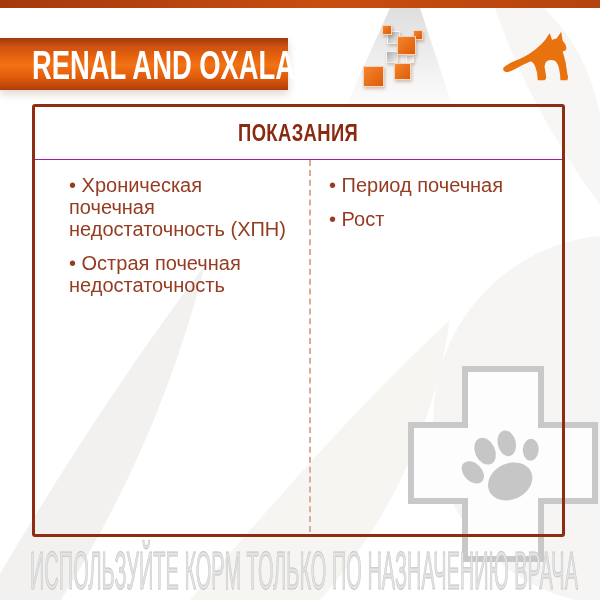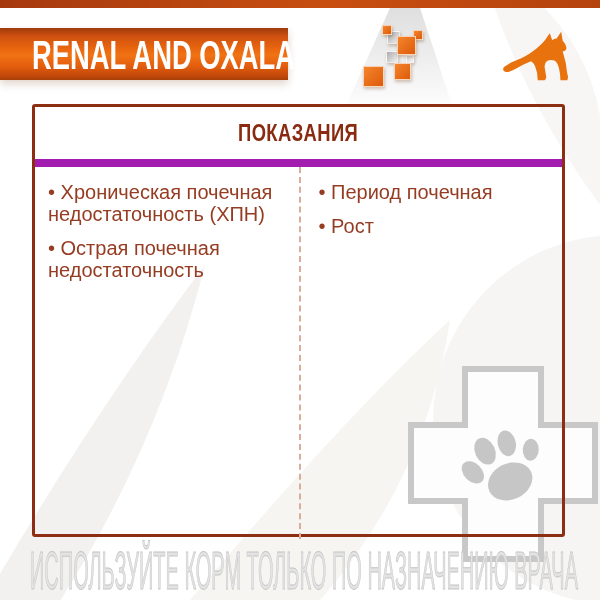--- a/index.html
+++ b/index.html
@@ -14,45 +14,45 @@
     background:linear-gradient(180deg,rgba(190,190,190,0.50),rgba(235,235,235,0.08));
     clip-path:polygon(40% 0,60% 0,82% 100%,10% 100%);
   }
   
   .top-strip{
     position:absolute;left:0;top:0;width:600px;height:8px;z-index:2;
     background:linear-gradient(90deg,#a5390e,#c84e10 55%,#b5430e);
   }
   
   .banner{
-    position:absolute;left:0;top:28px;width:288px;height:52px;z-index:2;
+    position:absolute;left:0;top:38px;width:288px;height:52px;z-index:2;
     background:linear-gradient(180deg,#9e3a0c 0%,#cf5110 16%,#ea660f 40%,#f07314 52%,#e55f0e 72%,#c74a0a 90%,#a83e08 100%);
     box-shadow:0 4px 8px rgba(120,60,20,0.22);
   }
   .banner svg{display:block;}
   
   .sq{position:absolute;z-index:2;border:1px solid rgba(255,255,255,0.7);
       box-shadow:1px 2px 3px rgba(100,50,10,0.28);box-sizing:border-box;}
   .sq.orange{background:linear-gradient(135deg,#f5852b,#dd5b0b);}
   .sq.silver{background:linear-gradient(135deg,#ababab,#f0f0f0);}
   .sq.silver-light{background:linear-gradient(135deg,#cfcfcf,#f6f6f6);}
   
   .cat{position:absolute;left:502px;top:28px;z-index:2;}
   
   .watermark{position:absolute;left:408px;top:366px;z-index:1;}
   
   .vet-table{
     position:absolute;left:32px;top:104px;width:533px;height:433px;z-index:2;
     border:3px solid #8d2e12;border-radius:3px;box-sizing:border-box;background:transparent;
   }
-  .thead{display:flex;height:52px;border-bottom:8px solid #a21caf;}
+  .thead{display:flex;height:52px;border-bottom:1px solid #a21caf;}
   .th{flex:1;display:flex;align-items:center;justify-content:center;
       color:#8a2a10;font-weight:bold;font-size:23px;letter-spacing:0.5px;}
   .th span{transform:scaleX(0.8);transform-origin:center;white-space:nowrap;}
-  .tbody{display:flex;position:relative;height:372px;}
+  .tbody{display:flex;position:relative;height:372px;margin-left:21px;}
   .divider{position:absolute;left:50%;top:0;bottom:0;border-left:2px dashed #d9ad99;}
   .td{flex:1;box-sizing:border-box;padding:14px 10px 0 13px;
       color:#953c22;font-size:20px;line-height:22px;}
   .td.right{padding-left:27px;}
   .item{margin-bottom:12px;}
   
   .footer-warning{position:absolute;left:0;top:540px;z-index:3;}
 </style>
 </head>
 <body>

